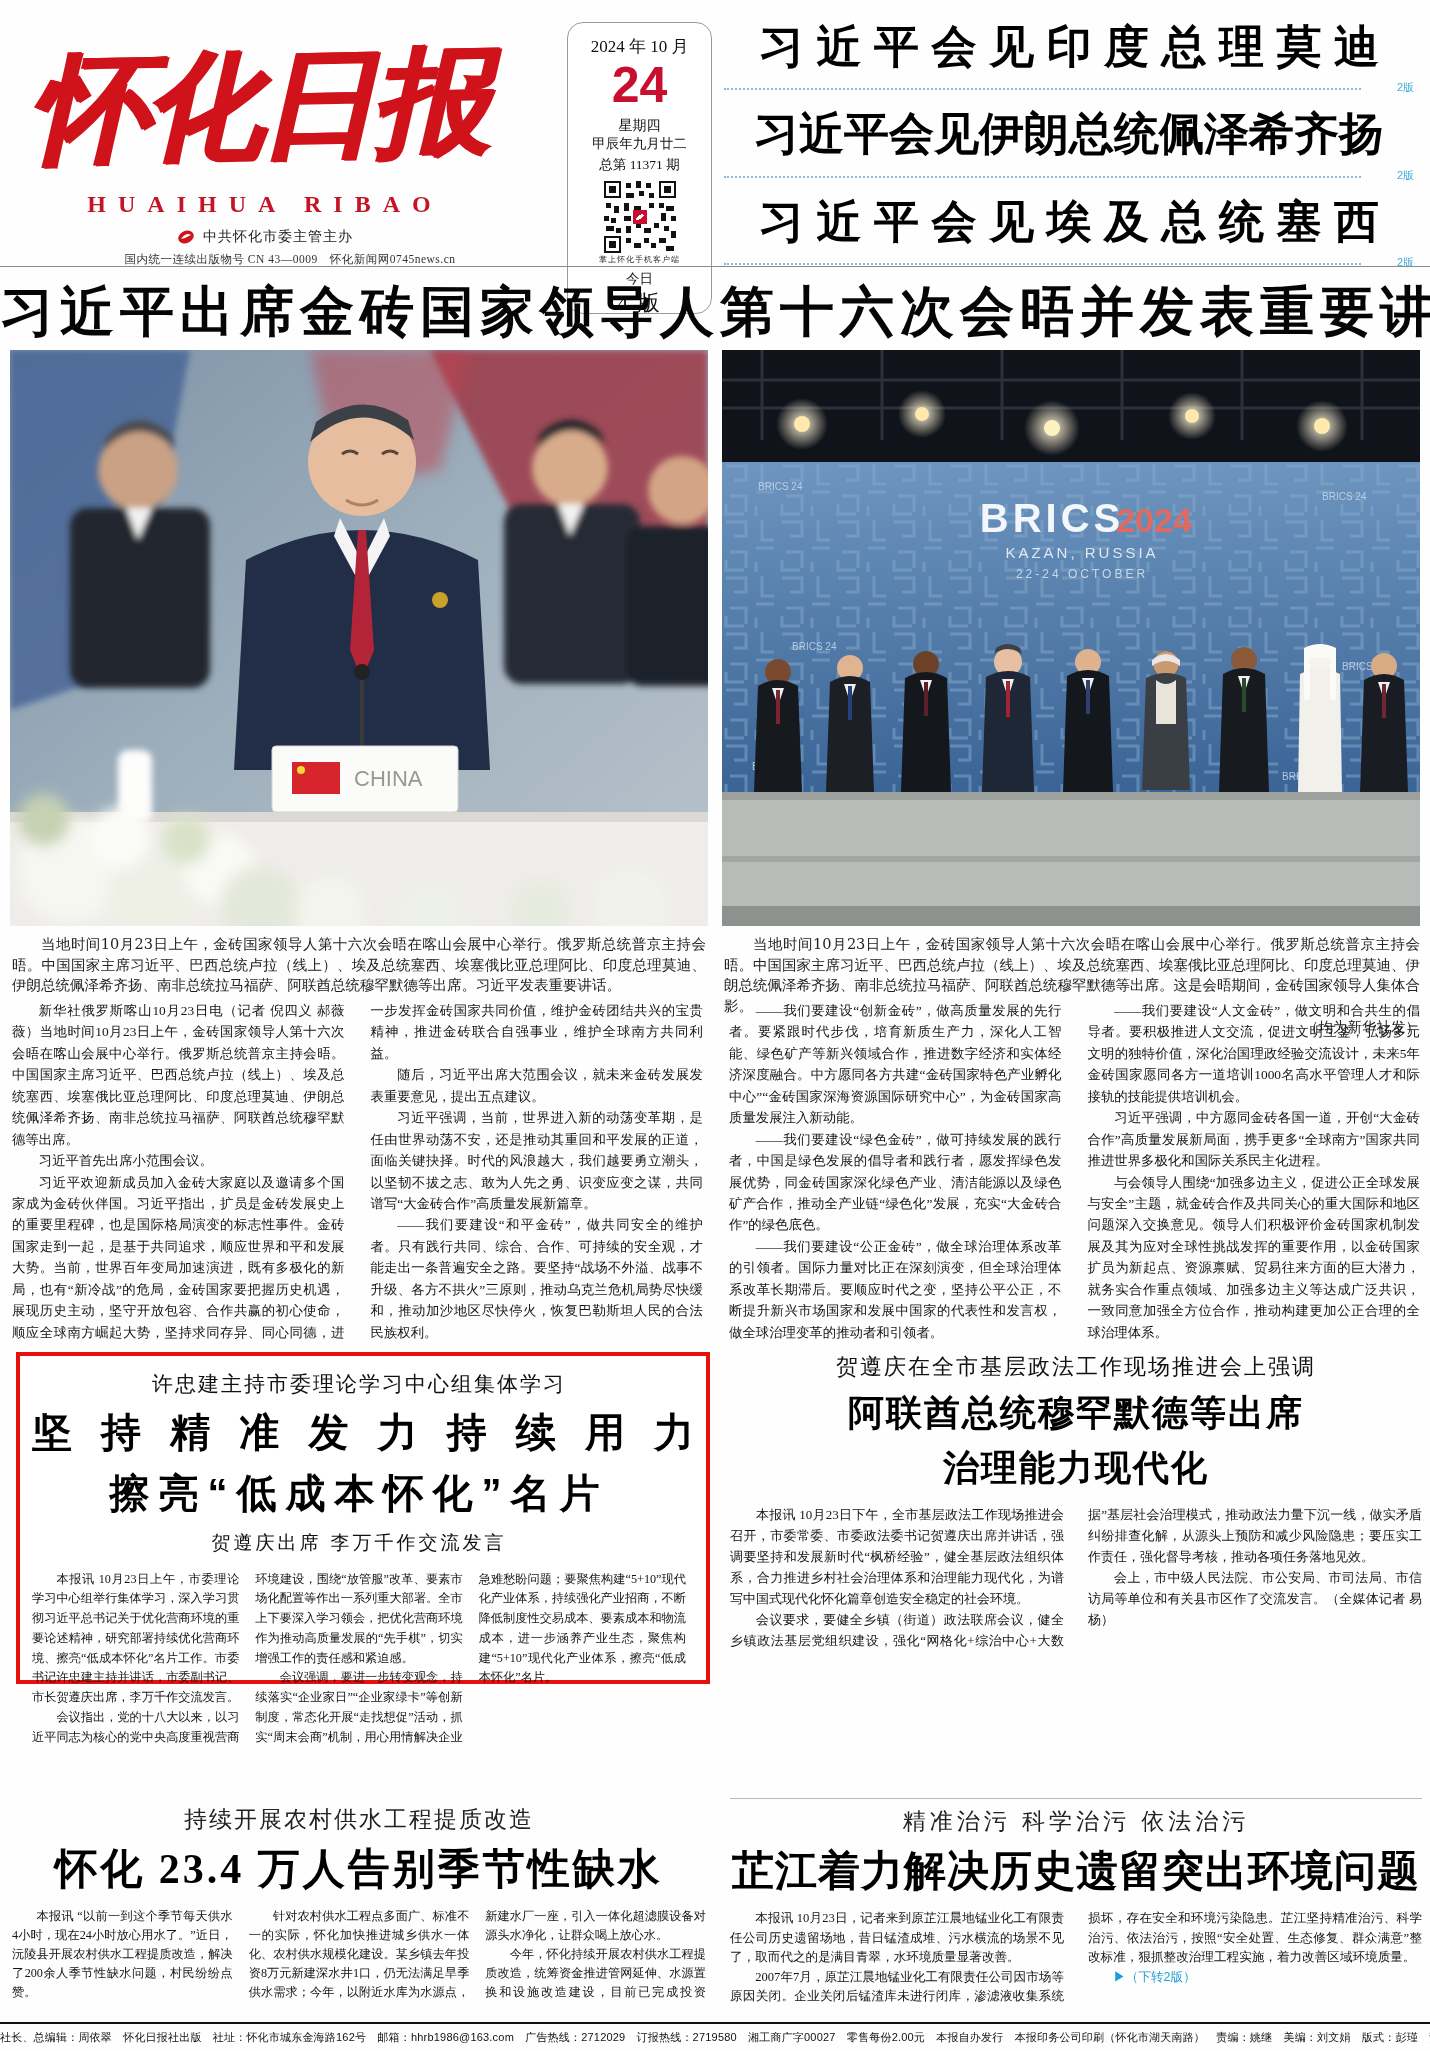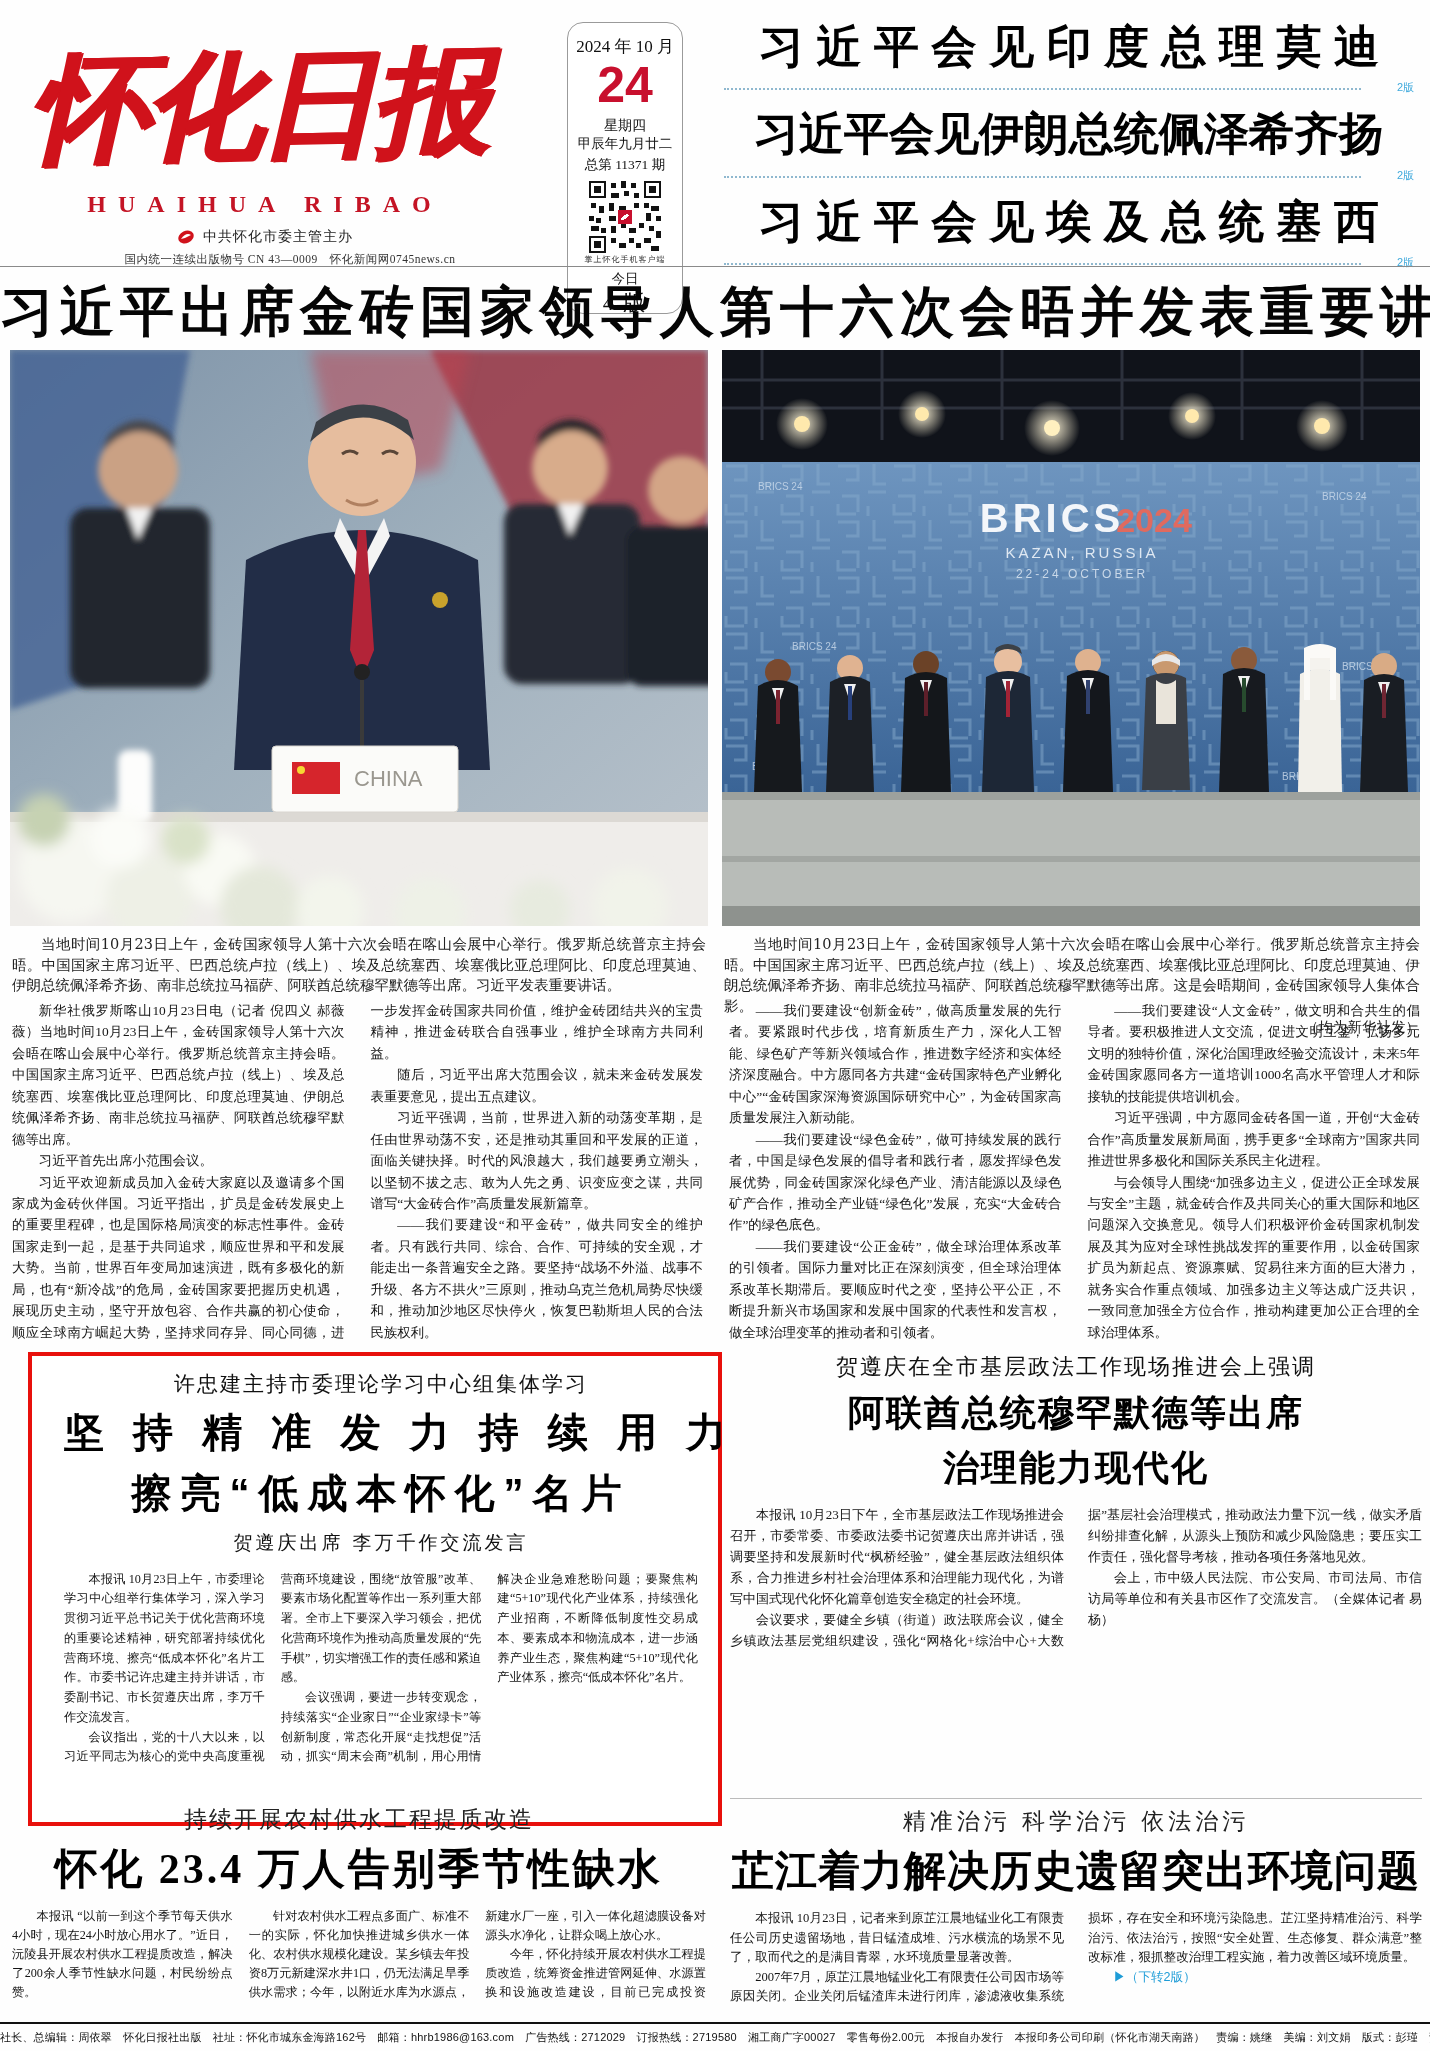--- a/index.html
+++ b/index.html
@@ -13,21 +13,21 @@
     font-size:118px; line-height:1.45; color:#d0121b; letter-spacing:-4px;
     transform:rotate(-1.2deg); text-shadow:2px 1px 0 #d0121b, -1px 0 0 #d0121b; white-space:nowrap; }
   .latin-title { margin-top:2px; text-align:center; width:470px; font-family:"Liberation Serif", serif;
     font-weight:bold; font-size:24px; letter-spacing:12px; color:#c41425; }
   .sponsor-row { margin-top:10px; width:470px; display:flex; align-items:center; justify-content:center; gap:8px; }
   .sponsor-row svg { display:block; }
   .sponsor-text { font-size:14px; color:#222; letter-spacing:1px; }
   .issue-line { margin-top:6px; width:520px; text-align:center; font-size:11.5px; color:#333; letter-spacing:0.5px; }
 
   
-  .datebox { position:absolute; left:567px; top:22px; width:116px; height:292px;
+  .datebox { position:absolute; left:567px; top:22px; width:145px; height:292px;
     border:1.5px solid #9a9a9a; border-radius:16px; text-align:center; padding-top:12px; background:#fff; }
   .db-ym { font-size:17px; color:#111; }
   .db-day { font-size:50px; line-height:1.1; color:#c8102e; font-weight:bold; font-family:"Liberation Sans", sans-serif; }
   .db-week { font-size:14px; margin-top:4px; color:#111; }
   .db-lunar { font-size:13.5px; color:#111; }
   .db-issue { font-size:13.5px; margin-top:3px; color:#111; }
   .db-qr { margin:7px auto 0 auto; width:72px; height:72px; }
   .db-qrcap { font-size:8px; color:#333; margin-top:1px; letter-spacing:1px; }
   .db-today { font-size:13.5px; margin-top:5px; color:#111; }
   .db-pages { font-size:22px; color:#111; letter-spacing:2px; }
@@ -60,22 +60,22 @@
   .caption .indent { text-indent:2em; }
   .credit { text-align:right; margin-top:1px; }
 
   
   .main-article { position:absolute; left:12px; top:1000px; width:1408px; height:346px;
     column-count:4; column-gap:26px; font-size:13.4px; line-height:1.6; text-align:justify;
     overflow:hidden; color:#141414; }
   .main-article p { text-indent:2em; }
 
   
-  .redbox { position:absolute; left:28px; top:1352px; width:694px; height:474px;
-    border:4px solid #e8100c; background:#fff; padding:14px 20px 10px 32px; }
+  .redbox { position:absolute; left:16px; top:1352px; width:694px; height:332px;
+    border:4px solid #e8100c; background:#fff; padding:14px 20px 10px 12px; }
   .rb-kicker { text-align:center; font-size:21px; color:#111; font-family:"DejaVu Serif", serif; letter-spacing:2px; }
   .rb-headline { text-align:center; font-family:"Liberation Sans", sans-serif; font-weight:900;
     font-size:40px; letter-spacing:9px; color:#000; line-height:1.32; margin-top:8px; white-space:nowrap; }
   .rb-subhead { text-align:center; font-size:19px; margin-top:10px; letter-spacing:3px; color:#111;
     font-family:"DejaVu Serif", serif; }
   .rb-body { margin-top:14px; height:228px; column-count:3; column-gap:16px; font-size:12.2px;
     line-height:1.62; text-align:justify; overflow:hidden; color:#141414; }
   .rb-body p { text-indent:2em; }
 
   

